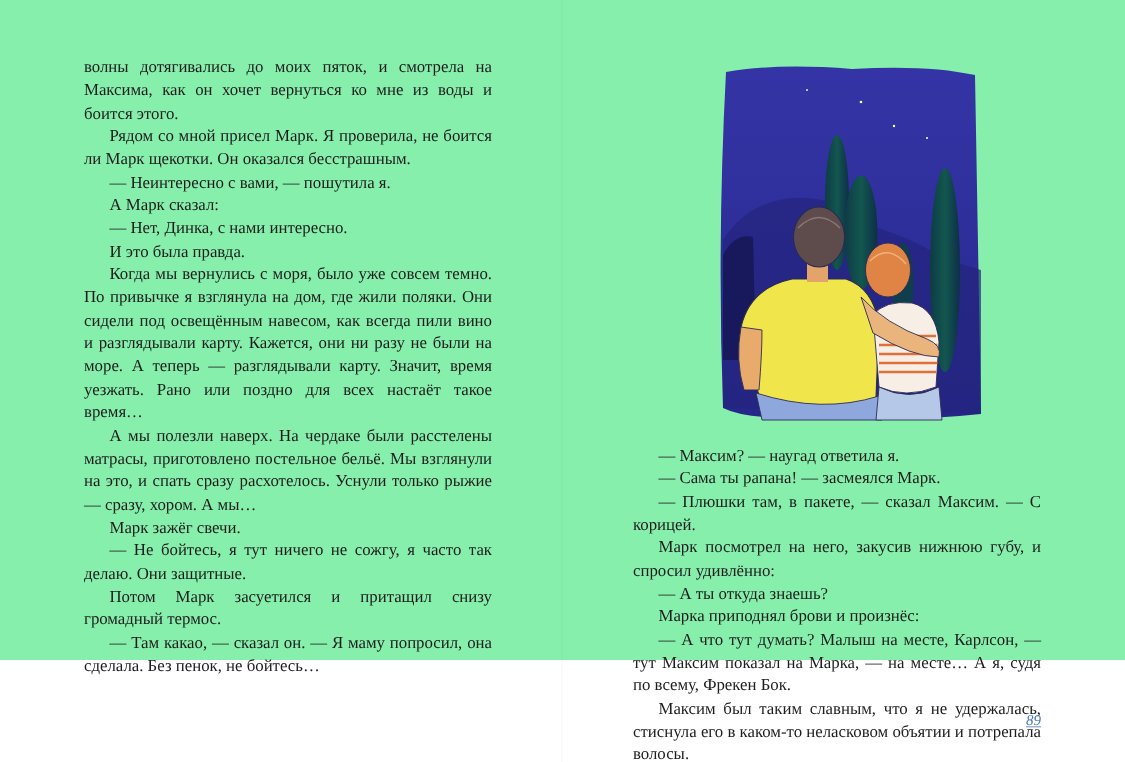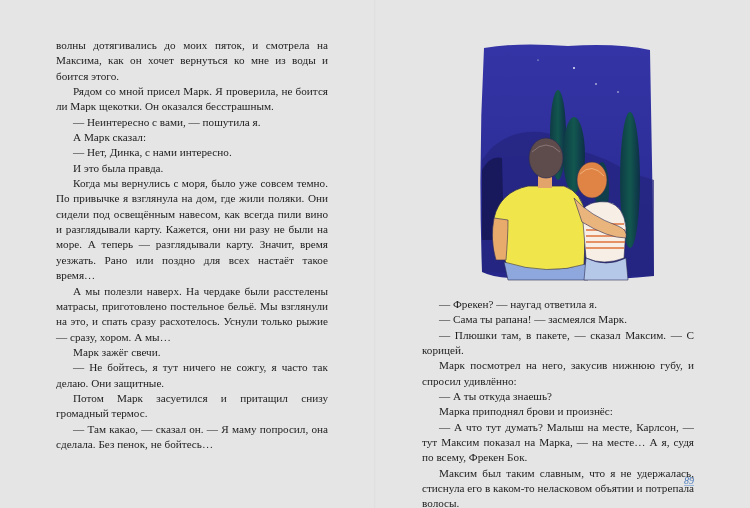--- a/index.html
+++ b/index.html
@@ -1,18 +1,18 @@
 <!DOCTYPE html>
 <html><head>
   <meta charset="utf-8">
   <style>
     html, body { margin:0; padding:0; }
     body { width:750px; height:508px; background:#fff; position:relative; overflow:hidden;
       font-family:"Liberation Serif","DejaVu Serif",serif; color:#1d1d1d; }
-    .spread { position:absolute; left:0; top:0; width:750px; height:508px; background:#e5e5e5; }
+    .spread { position:absolute; left:0; top:0; width:750px; height:440px; background:#86efac; }
     .gutter { position:absolute; left:374px; top:0; width:2px; height:508px;
       background:linear-gradient(to right, rgba(0,0,0,0.03), rgba(0,0,0,0.0)); }
     .col { position:absolute; width:272px; font-size:11.2px; line-height:15.35px; }
     .col p { margin:0; text-align:justify; text-align-last:left; hyphens:manual; }
     .col p.ind { text-indent:17px; }
     .col p.gap { margin-top:15.35px; }
     #left-col { left:56px; top:38px; }
     #right-col { left:422px; top:297px; }
     .folio { position:absolute; font-style:italic; font-size:10px; color:#4a7bbd;
       text-decoration:underline; text-decoration-color:#9bb7dc; font-family:"Liberation Serif",serif; }
@@ -97,21 +97,21 @@
       <path d="M96,158 Q112,176 140,186 Q150,190 148,198 Q130,198 104,182 Z" fill="#eab57c" stroke="#2b2b55" stroke-width="0.6"></path>
 
       <ellipse cx="114" cy="140" rx="15" ry="18" fill="#e08445" stroke="#2b2b55" stroke-width="0.6"></ellipse>
       <path d="M102,134 Q114,122 126,136" stroke="#f0b07a" stroke-width="1" fill="none"></path>
 
       <path d="M108,218 Q128,228 148,218 L150,240 L106,240 Z" fill="#b6c8e8" stroke="#2b2b55" stroke-width="0.6"></path>
     </svg>
   </div>
 
   <div class="col" id="right-col">
-    <p class="ind">— Фрекен? — наугад ответила я.</p>
+    <p class="ind">— Максим? — наугад ответила я.</p>
     <p class="ind">— Сама ты рапана! — засмеялся Марк.</p>
     <p class="ind">— Плюшки там, в пакете, — сказал Максим. — С корицей.</p>
     <p class="ind">Марк посмотрел на него, закусив нижнюю губу, и спросил удивлённо:</p>
     <p class="ind">— А ты откуда знаешь?</p>
     <p class="ind">Марка приподнял брови и произнёс:</p>
     <p class="ind">— А что тут думать? Малыш на месте, Карлсон, — тут Максим показал на Марка, — на месте… А я, судя по всему, Фрекен Бок.</p>
     <p class="ind">Максим был таким славным, что я не удержалась, стиснула его в каком-то неласковом объятии и потрепала волосы.</p>
   </div>
 
   <div class="folio" id="folio-right">89</div>

